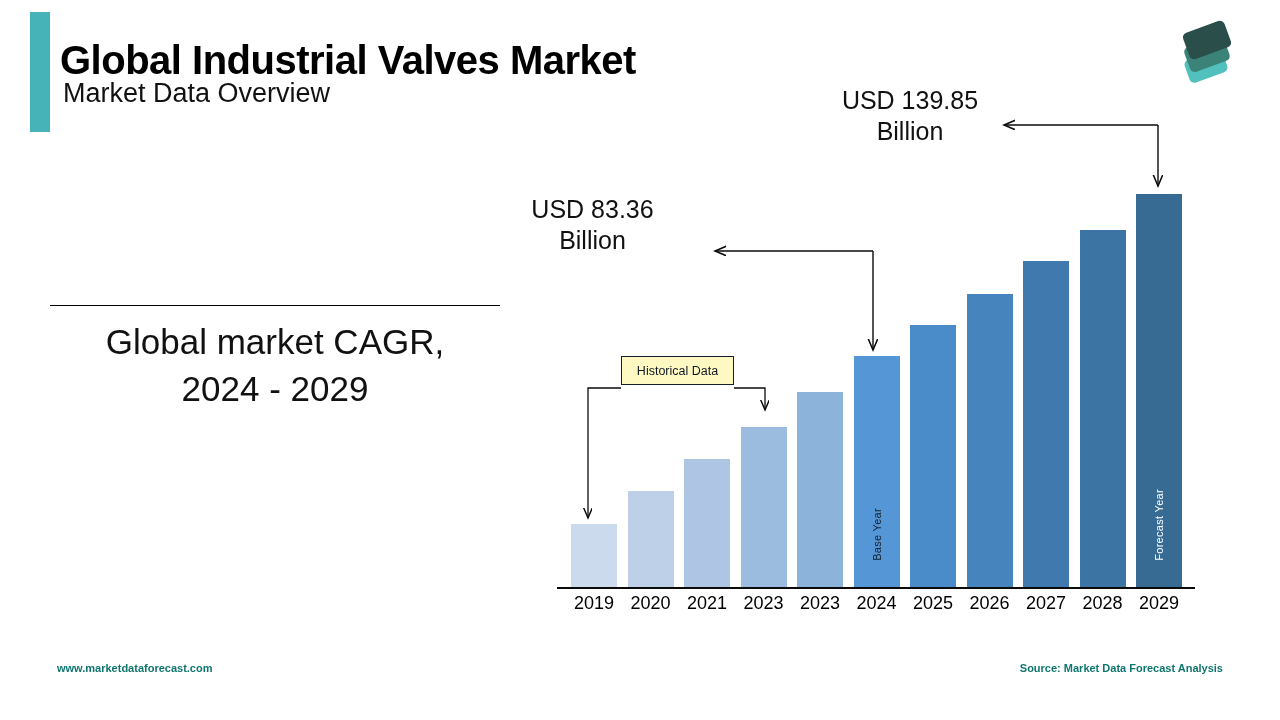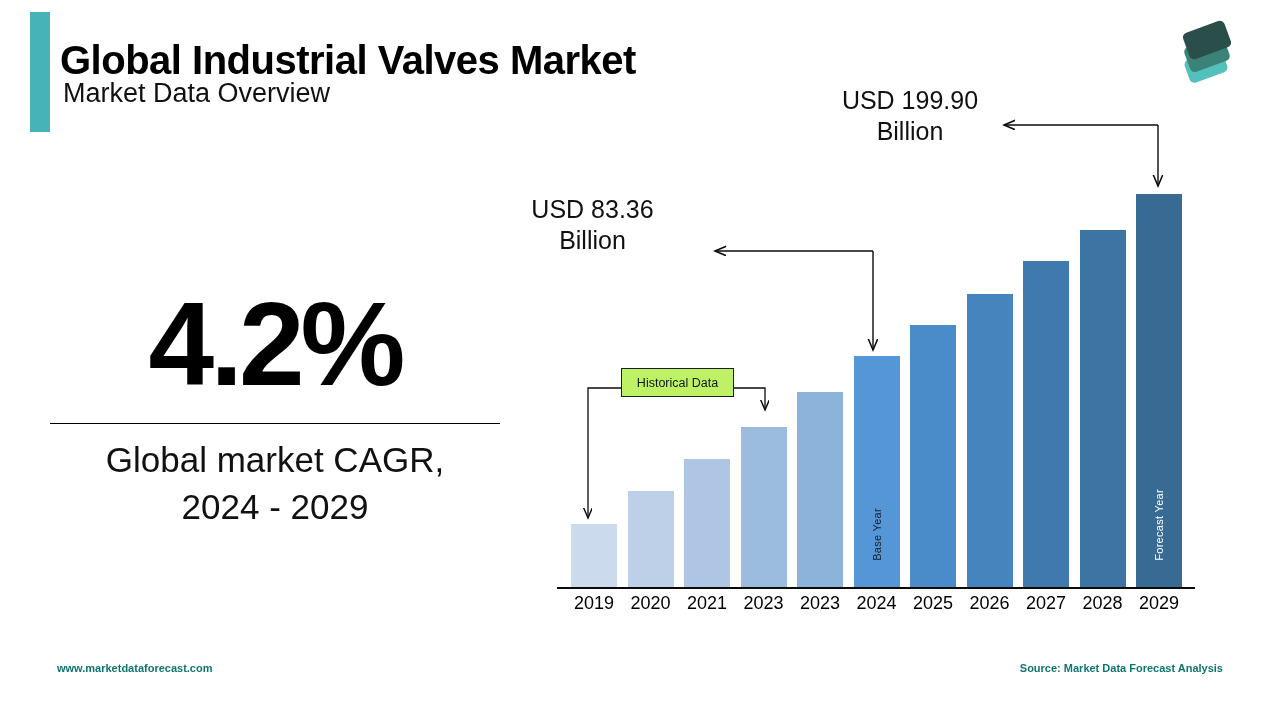--- a/index.html
+++ b/index.html
@@ -86,23 +86,23 @@
   
   .callout{
     position:absolute; text-align:center;
     font-size:25px; line-height:1.22; color:#111;
     white-space:nowrap;
   }
   #callout-2029{ left:820px; top:85px; width:180px; }
   #callout-2024{ left:505px; top:194px; width:175px; }
 
   #hist-box{
-    position:absolute; left:621px; top:368px;
+    position:absolute; left:621px; top:356px;
     width:113px; height:29px;
-    border:1px solid #14202b; background:#bef264;
+    border:1px solid #14202b; background:#fef9c3;
     display:flex; align-items:center; justify-content:center;
     font-size:12.5px; color:#0e1822; white-space:nowrap;
   }
 
   
   .footer{
     position:absolute; top:662px;
     font-size:11px; color:#0f766e;font-weight:bold;
   }
   #footer-left{ left:57px; }
@@ -117,21 +117,20 @@
 
 <svg id="logo" viewBox="0 0 84 72">
   <g>
     <rect x="22" y="34" width="40" height="24" rx="5" transform="rotate(-20 42 46)" fill="#52c0bd"></rect>
     <rect x="22" y="21" width="42" height="26" rx="5" transform="rotate(-20 43 34)" fill="#3b8279"></rect>
     <rect x="21" y="6" width="44" height="28" rx="5" transform="rotate(-20 43 20)" fill="#2a4f4b"></rect>
   </g>
 </svg>
 
 <div id="cagr-block">
-  <div id="cagr-value">4.2%</div>
   <div id="cagr-rule"></div>
   <div id="cagr-caption">
     <div>Global market CAGR,</div>
     <div>2024 - 2029</div>
   </div>
 </div>
 
 <div id="chart-area"></div>
 <div id="axis-line"></div>
 
@@ -178,21 +177,21 @@
 
   <path d="M715,251 L873,251" fill="none" stroke="#0b0b0b" stroke-width="1.4" marker-end="url(#ah)" transform="rotate(180 794 251)"></path>
   <path d="M873,251 L873,350" fill="none" stroke="#0b0b0b" stroke-width="1.4" marker-end="url(#ah)"></path>
 
   <path d="M621,388 L588,388 L588,518" fill="none" stroke="#0b0b0b" stroke-width="1.3" marker-end="url(#ah)"></path>
 
   <path d="M734,388 L765,388 L765,410" fill="none" stroke="#0b0b0b" stroke-width="1.3" marker-end="url(#ah)"></path>
 </svg>
 
 <div id="callout-2029" class="callout">
-  <div>USD 199.90</div>
+  <div>USD 139.85</div>
   <div>Billion</div>
 </div>
 
 <div id="callout-2024" class="callout">
   <div>USD 83.36</div>
   <div>Billion</div>
 </div>
 
 <div id="hist-box">Historical Data</div>
 

